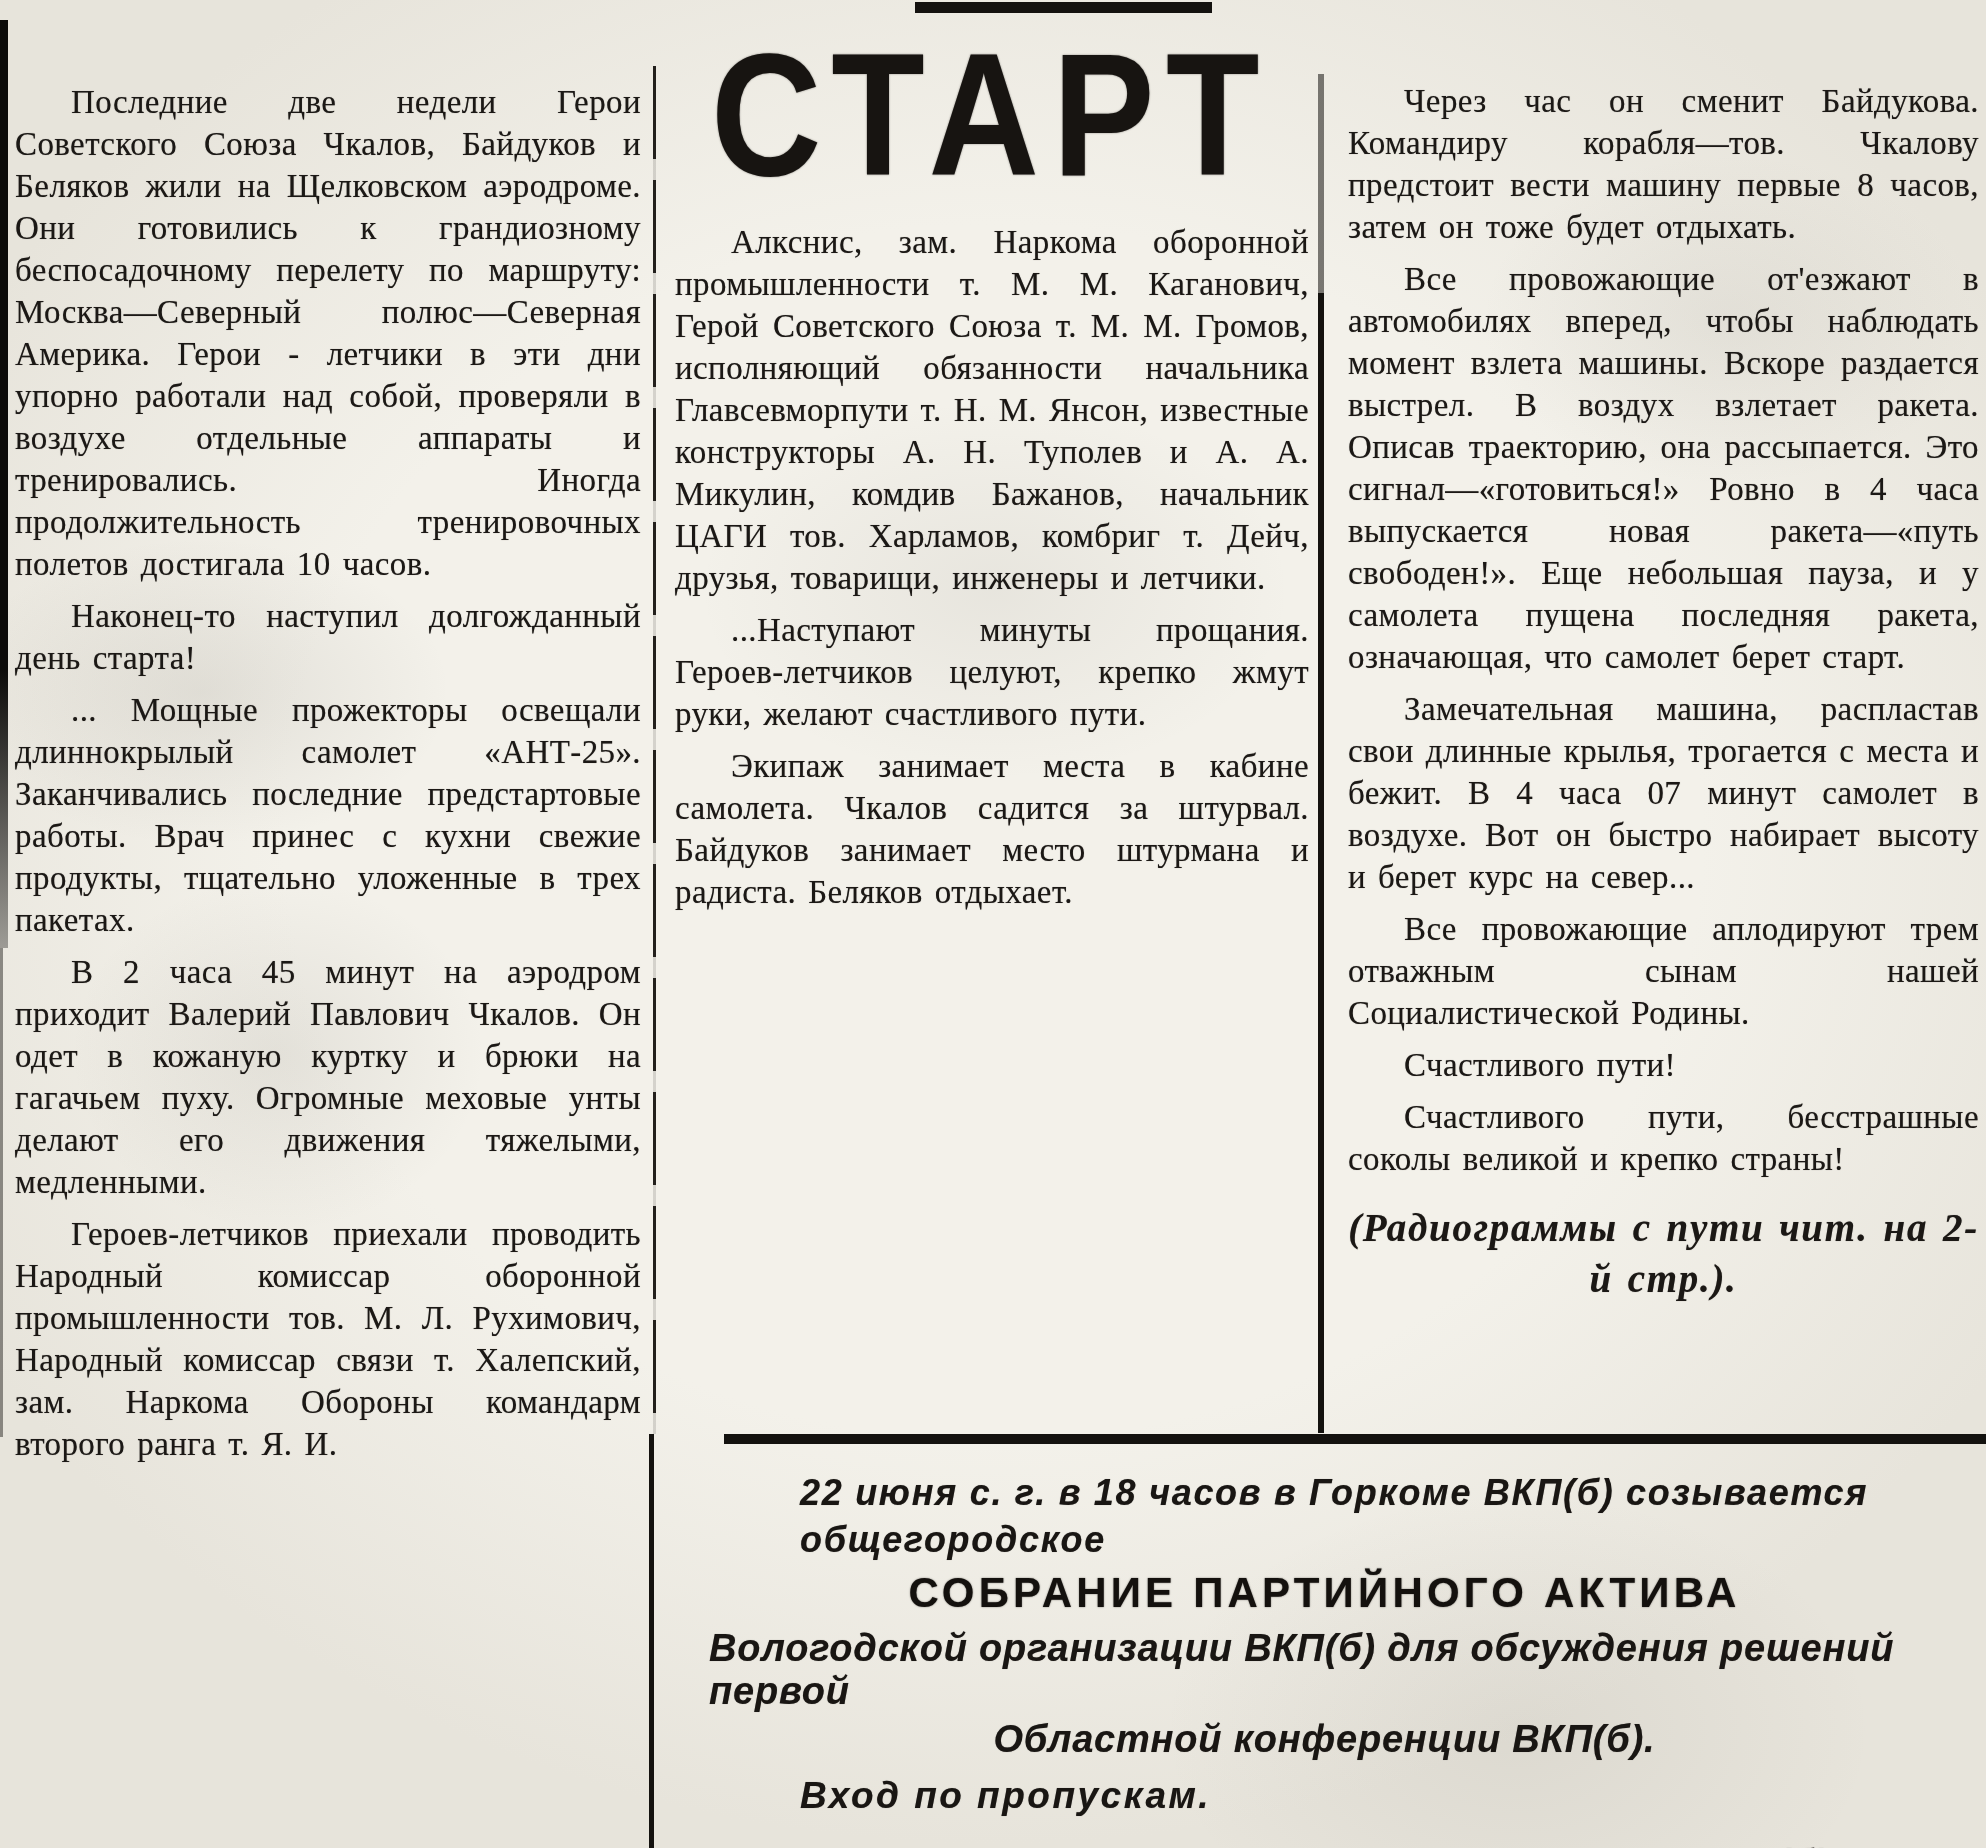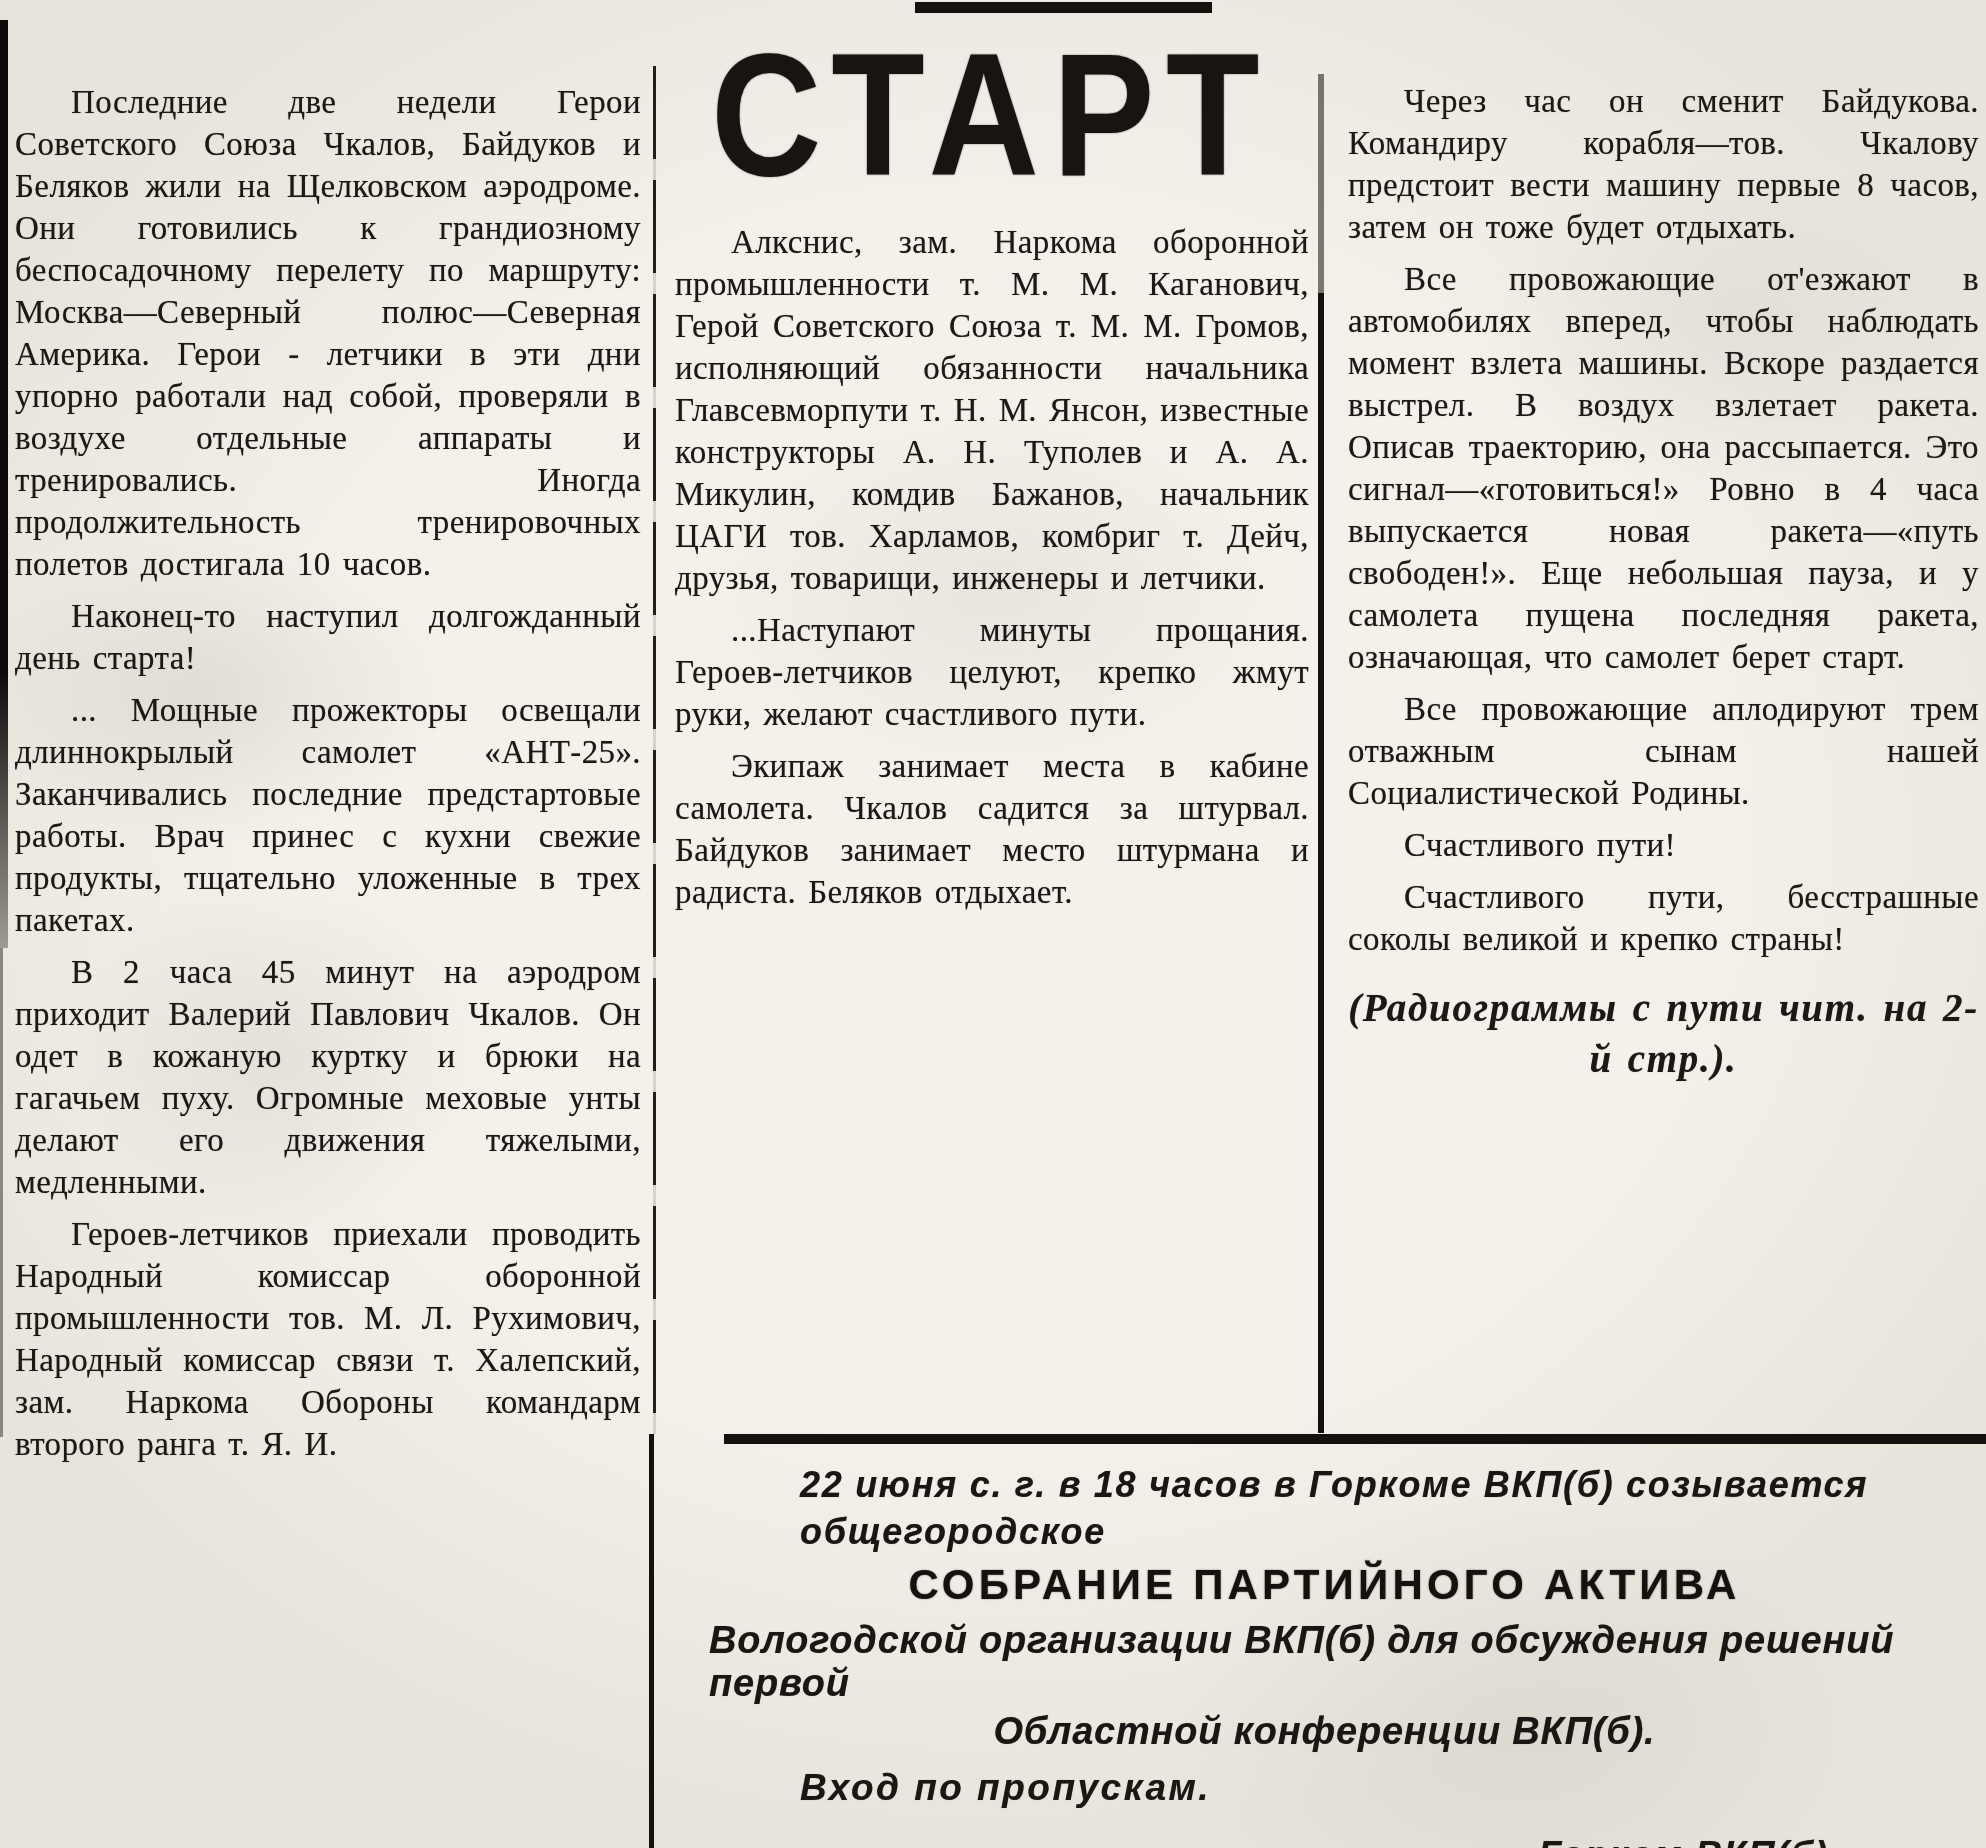--- a/index.html
+++ b/index.html
@@ -93,21 +93,21 @@
   }
   
   .announcement {
     position: absolute; left: 675px; top: 1456px; width: 1299px;
     font-family: "Liberation Sans", "DejaVu Sans", sans-serif;
     font-style: italic;
     font-weight: bold;
     color: #191613;
     text-shadow: 0 0 0.8px rgba(25,22,19,.45);
   }
-  .a-line1 { margin: 8px 0 5px 125px;  font-size: 36px; letter-spacing: 1.7px; }
+  .a-line1 { margin: 16px 0 5px 125px;  font-size: 36px; letter-spacing: 1.7px; }
   .a-line2 { margin: 0 0 8.4px 125px; font-size: 36px; letter-spacing: 1.7px; }
   .a-heading {
     margin: 6.7px 0 10px 0;
     text-align: center;
     font-style: normal;
     font-size: 42px;
     letter-spacing: 4.2px;
     color: #14110e;
     text-shadow: 0 0 1.7px rgba(20,17,14,.6);
     white-space: nowrap;
@@ -142,20 +142,21 @@
     <p>Алкснис, зам. Наркома оборонной промышленности т. М. М. Каганович, Герой Советского Союза т. М. М. Громов, исполняющий обязанности начальника Главсевморпути т. Н. М. Янсон, известные конструкторы А. Н. Туполев и А. А. Микулин, комдив Бажанов, начальник ЦАГИ тов. Харламов, комбриг т. Дейч, друзья, товарищи, инженеры и летчики.</p>
     <p>...Наступают минуты прощания. Героев-летчиков целуют, крепко жмут руки, желают счастливого пути.</p>
     <p>Экипаж занимает места в кабине самолета. Чкалов садится за штурвал. Байдуков занимает место штурмана и радиста. Беляков отдыхает.</p>
   </section>
 
   <div class="vrule-solid"></div>
 
   <section class="col col3">
     <p>Через час он сменит Байдукова. Командиру корабля—тов. Чкалову предстоит вести машину первые 8 часов, затем он тоже будет отдыхать.</p>
     <p>Все провожающие от'езжают в автомобилях вперед, чтобы наблюдать момент взлета машины. Вскоре раздается выстрел. В воздух взлетает ракета. Описав траекторию, она рассыпается. Это сигнал—«готовиться!» Ровно в 4 часа выпускается новая ракета—«путь свободен!». Еще небольшая пауза, и у самолета пущена последняя ракета, означающая, что самолет берет старт.</p>
+    <p>Замечательная машина, распластав свои длинные крылья, трогается с места и бежит. В 4 часа 07 минут самолет в воздухе. Вот он быстро набирает высоту и берет курс на север...</p>
     <p>Все провожающие аплодируют трем отважным сынам нашей Социалистической Родины.</p>
     <p>Счастливого пути!</p>
     <p>Счастливого пути, бесстрашные соколы великой и крепко страны!</p>
     <p class="footnote">(Радиограммы с пути чит. на 2-й стр.).</p>
   </section>
 
   <div class="hrule-announce"></div>
   <div class="vrule-bottom"></div>
 
   <section class="announcement">

